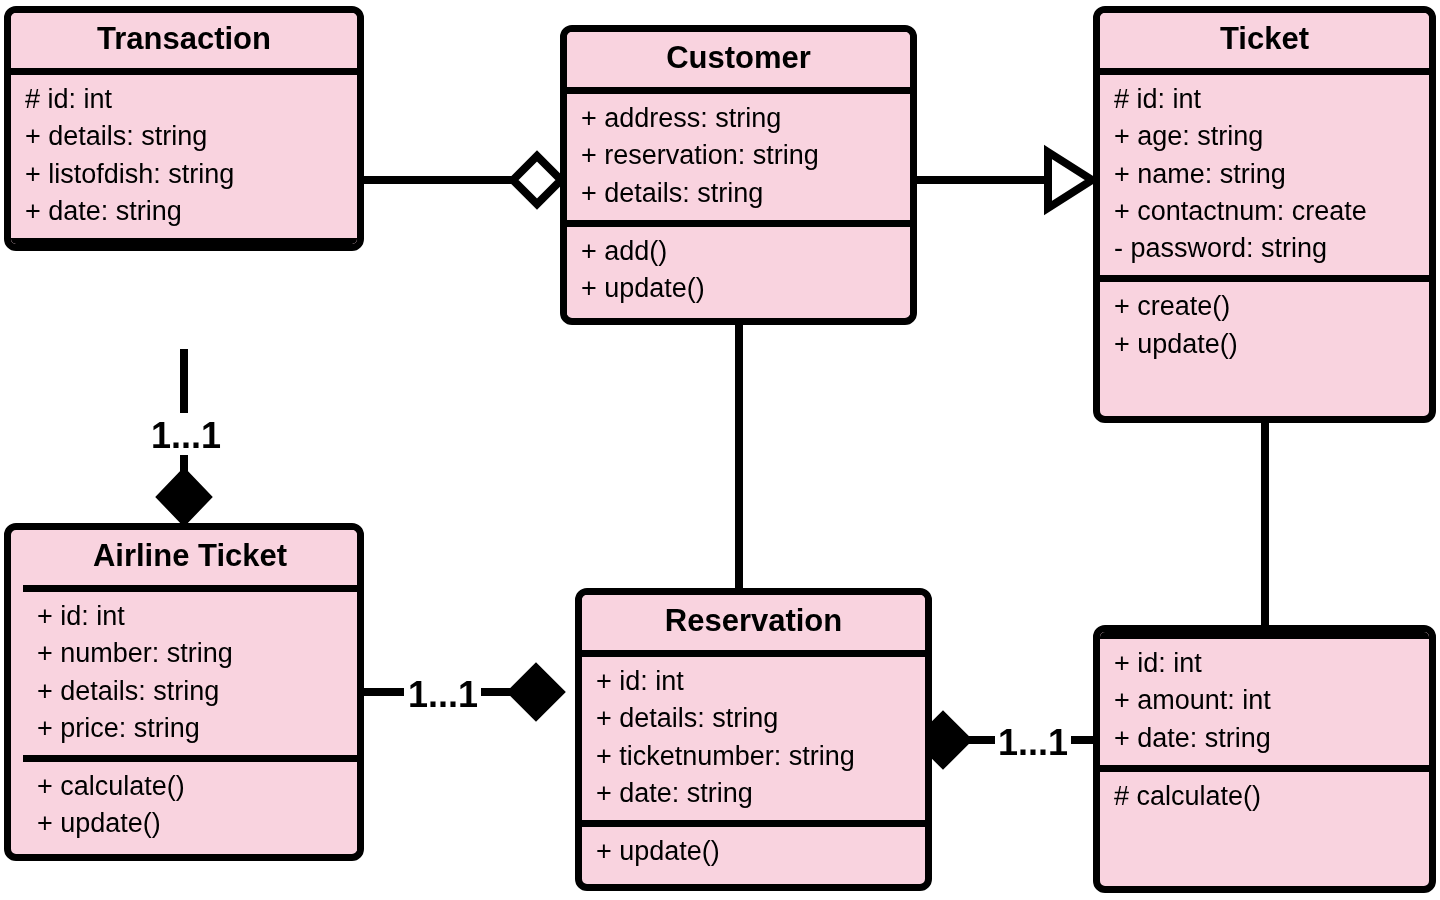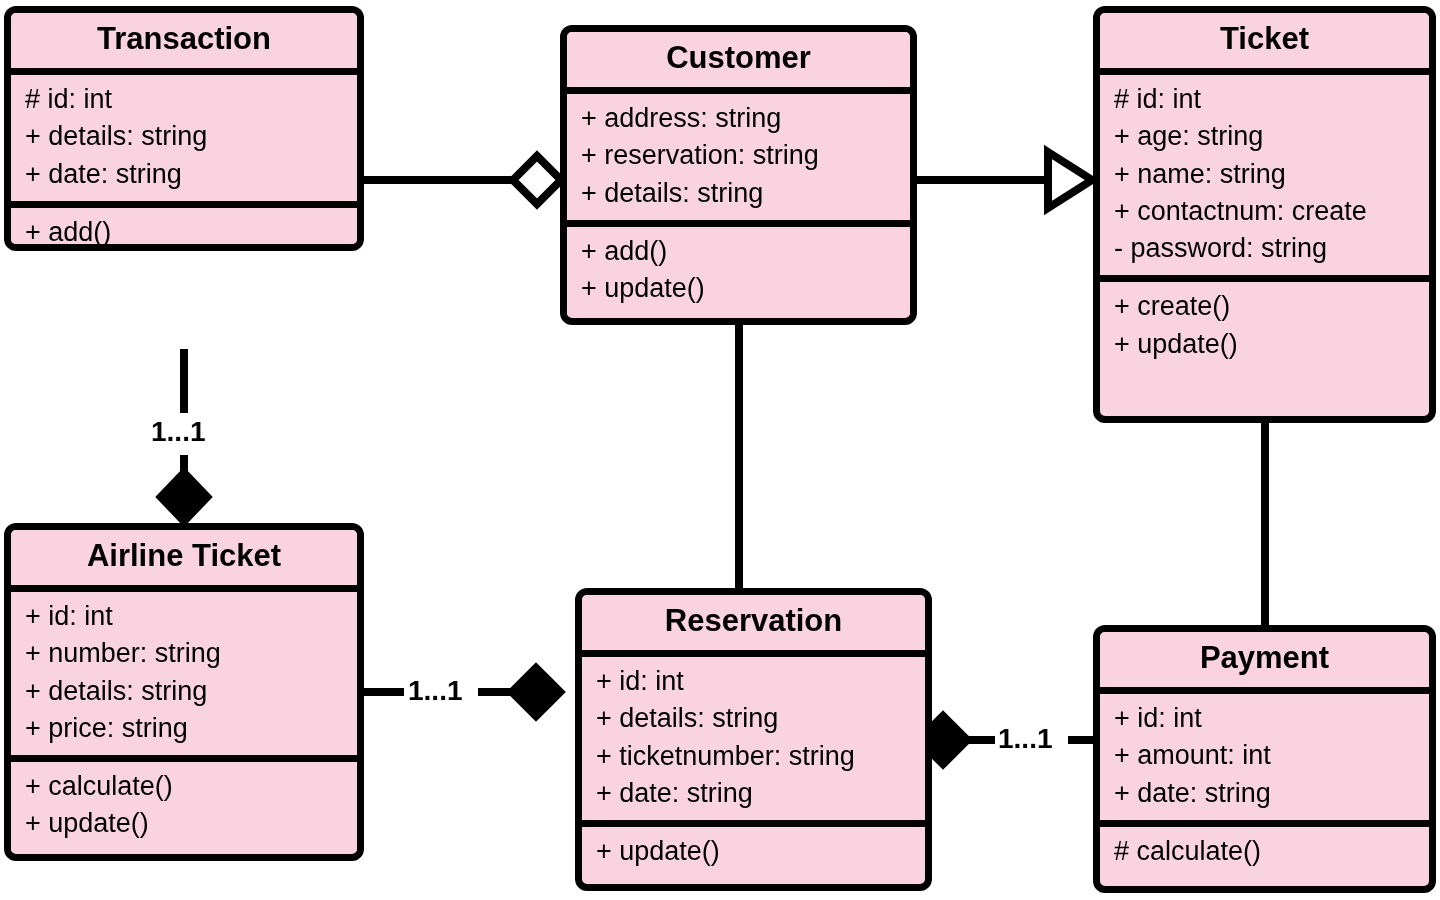--- a/index.html
+++ b/index.html
@@ -66,29 +66,29 @@
     line-height: 1.38;
     padding: 0 10px 0 14px;
     white-space: nowrap;
     background: #f9d3df;
   }
 
   
   #class-transaction   { left: 4px;    top: 6px;   width: 360px; height: 245px; }
   #class-customer      { left: 560px;  top: 25px;  width: 357px; height: 300px; }
   #class-crews         { left: 1093px; top: 6px;   width: 343px; height: 417px; }
-  #class-airline-ticket{ left: 4px;    top: 523px; width: 360px; height: 338px; }
+  #class-airline-ticket{ left: 4px;    top: 523px; width: 360px; height: 338px; padding-left: 12px; }
   #class-reservation   { left: 560px;  top: 588px; width: 357px; height: 303px; margin-left: 15px; }
   #class-payment       { left: 1093px; top: 625px; width: 343px; height: 268px; }
 
   
   .multiplicity {
     position: absolute;
     z-index: 3;
-    font-size: 28px;
+    font-size: 36px;
     font-weight: bold;
     line-height: 1;
     background: #ffffff;
     padding: 1px 3px;
     white-space: nowrap;
   }
   #mult-transaction-airlineticket { left: 148px; top: 417px; }
   #mult-airlineticket-reservation { left: 405px; top: 676px; }
   #mult-reservation-payment       { left: 995px; top: 724px; }
 </style>
@@ -140,20 +140,21 @@
 
   <div class="multiplicity" id="mult-airlineticket-reservation">1...1</div>
 
   <div class="multiplicity" id="mult-reservation-payment">1...1</div>
 
   <div class="uml-class" id="class-transaction">
     <div class="class-name">Transaction</div>
     <div class="compartment">
       <div class="member"># id: int</div>
       <div class="member">+ details: string</div>
+      <div class="member">+ listofdish: string</div>
       <div class="member">+ date: string</div>
     </div>
     <div class="compartment">
       <div class="member">+ add()</div>
       <div class="member">+ update()</div>
     </div>
   </div>
 
   <div class="uml-class" id="class-customer">
     <div class="class-name">Customer</div>
@@ -204,21 +205,20 @@
       <div class="member">+ details: string</div>
       <div class="member">+ ticketnumber: string</div>
       <div class="member">+ date: string</div>
     </div>
     <div class="compartment">
       <div class="member">+ update()</div>
     </div>
   </div>
 
   <div class="uml-class" id="class-payment">
-    <div class="class-name">Payment</div>
     <div class="compartment">
       <div class="member">+ id: int</div>
       <div class="member">+ amount: int</div>
       <div class="member">+ date: string</div>
     </div>
     <div class="compartment">
       <div class="member"># calculate()</div>
     </div>
   </div>
 

